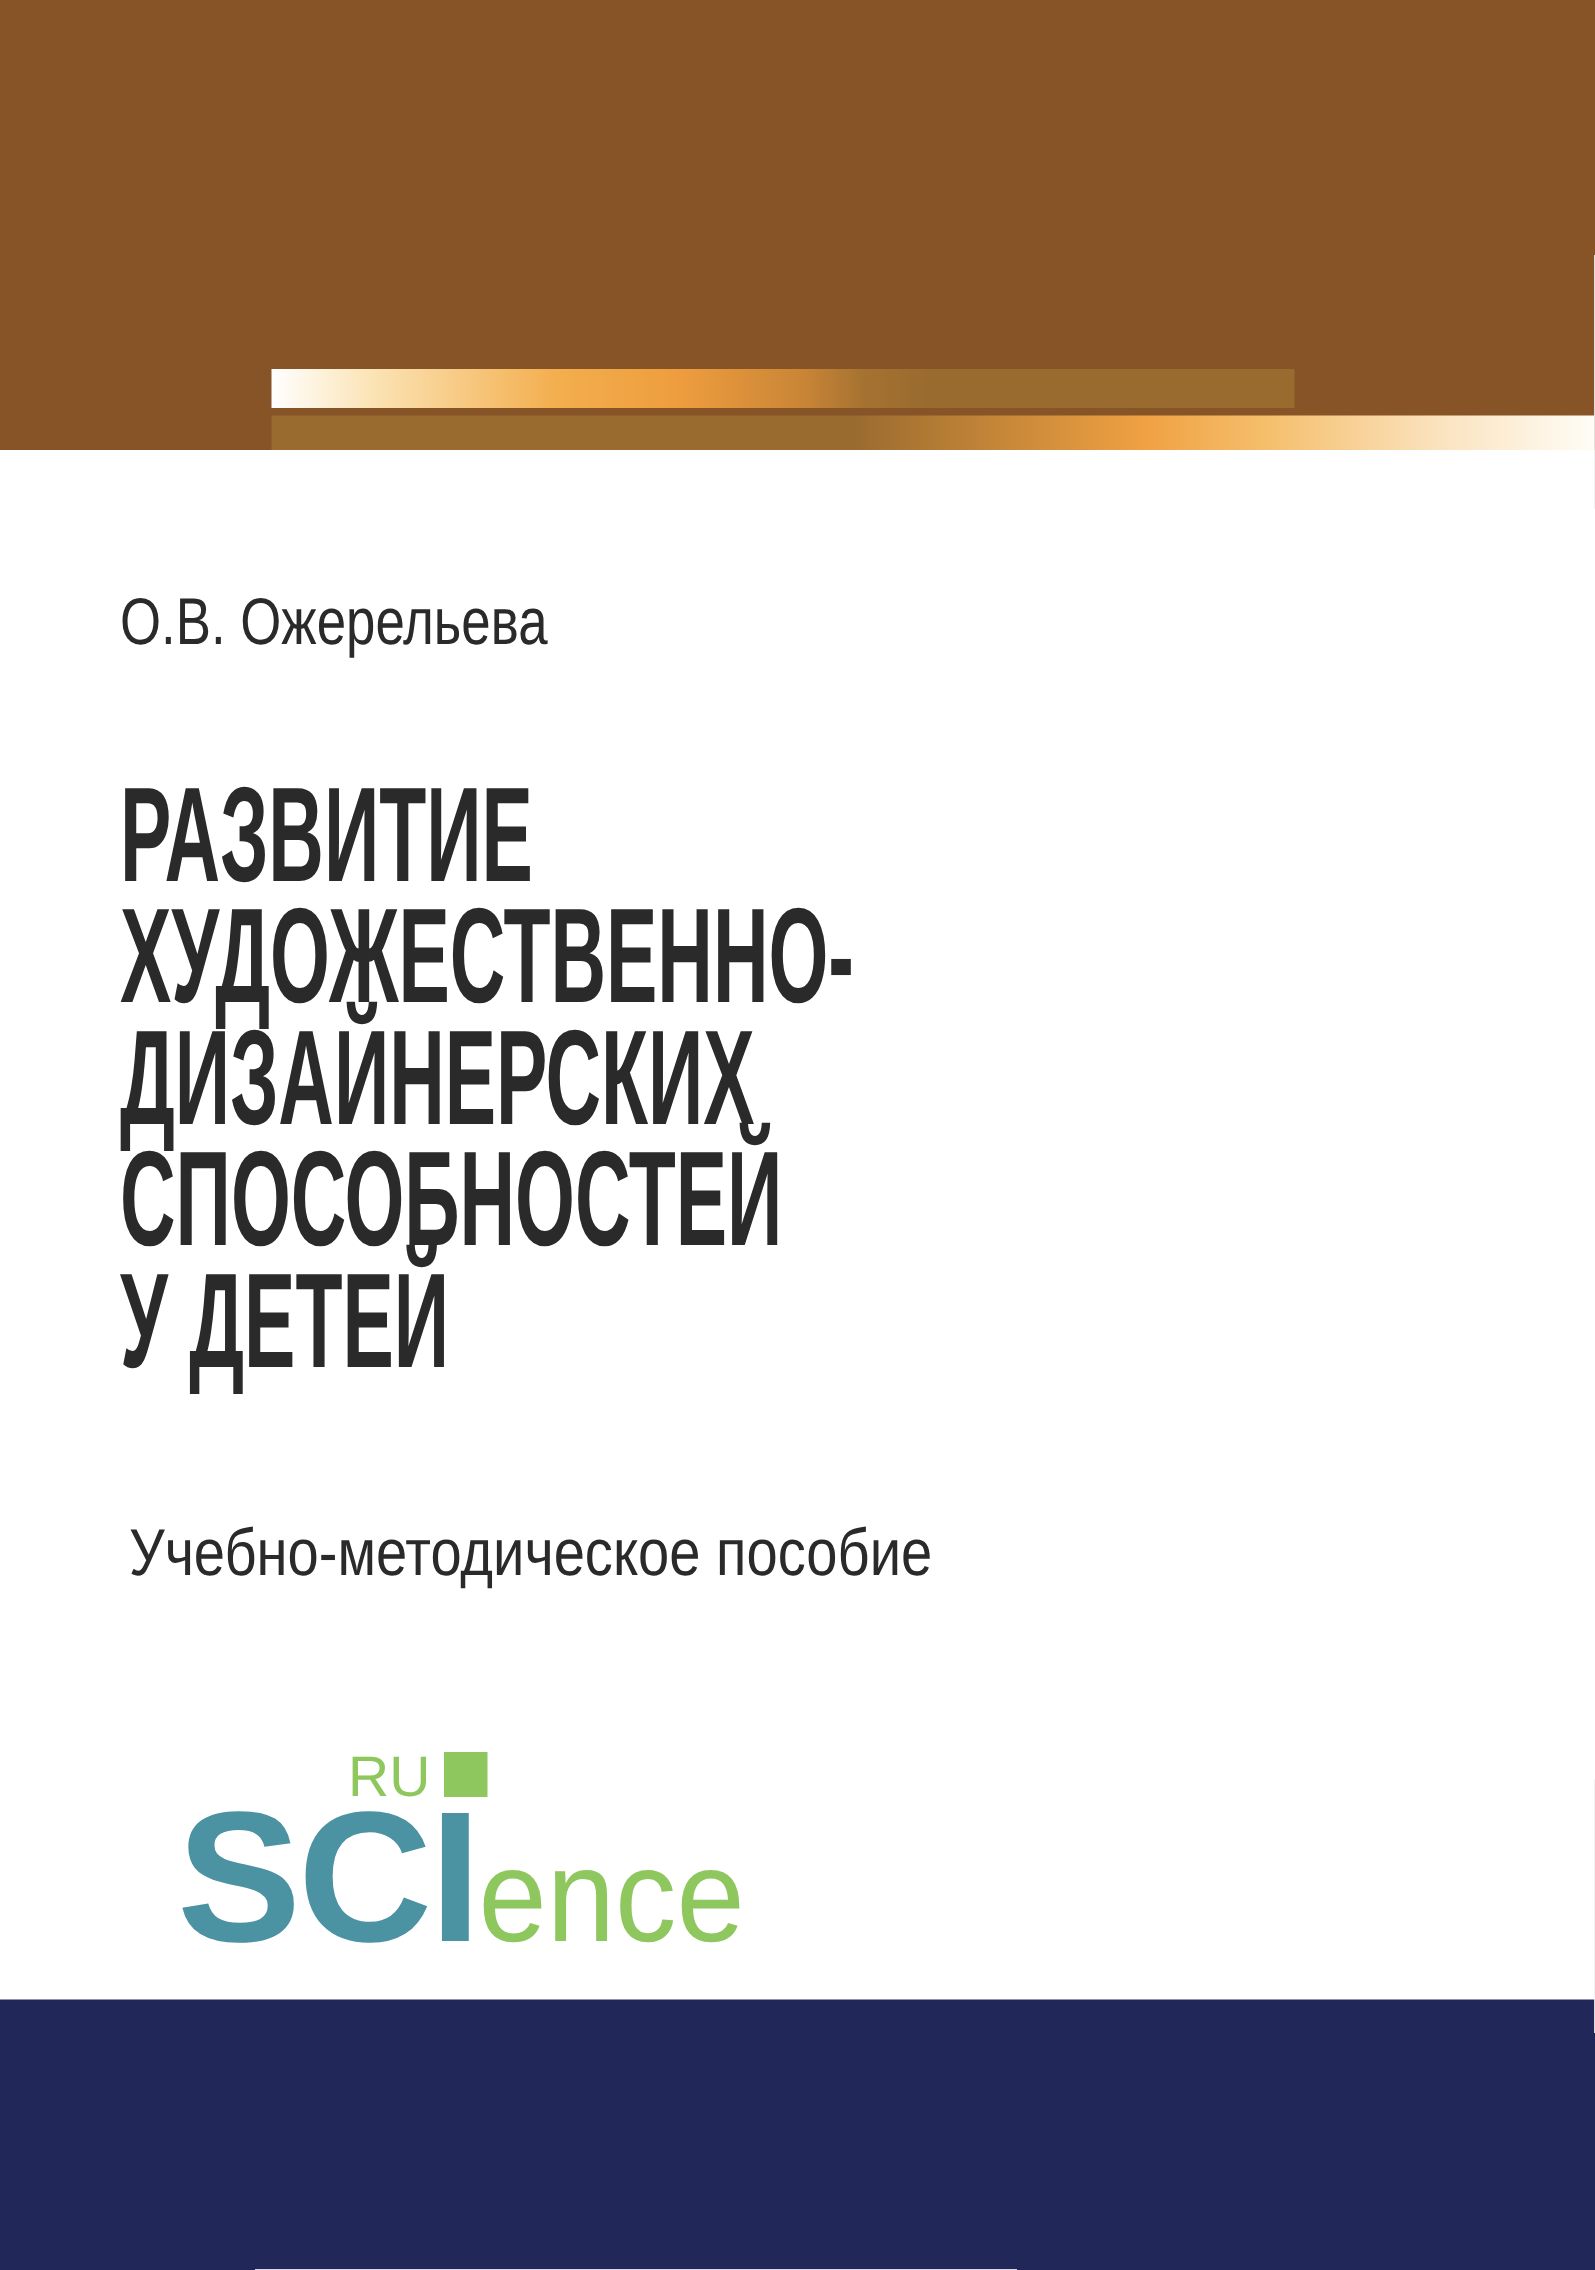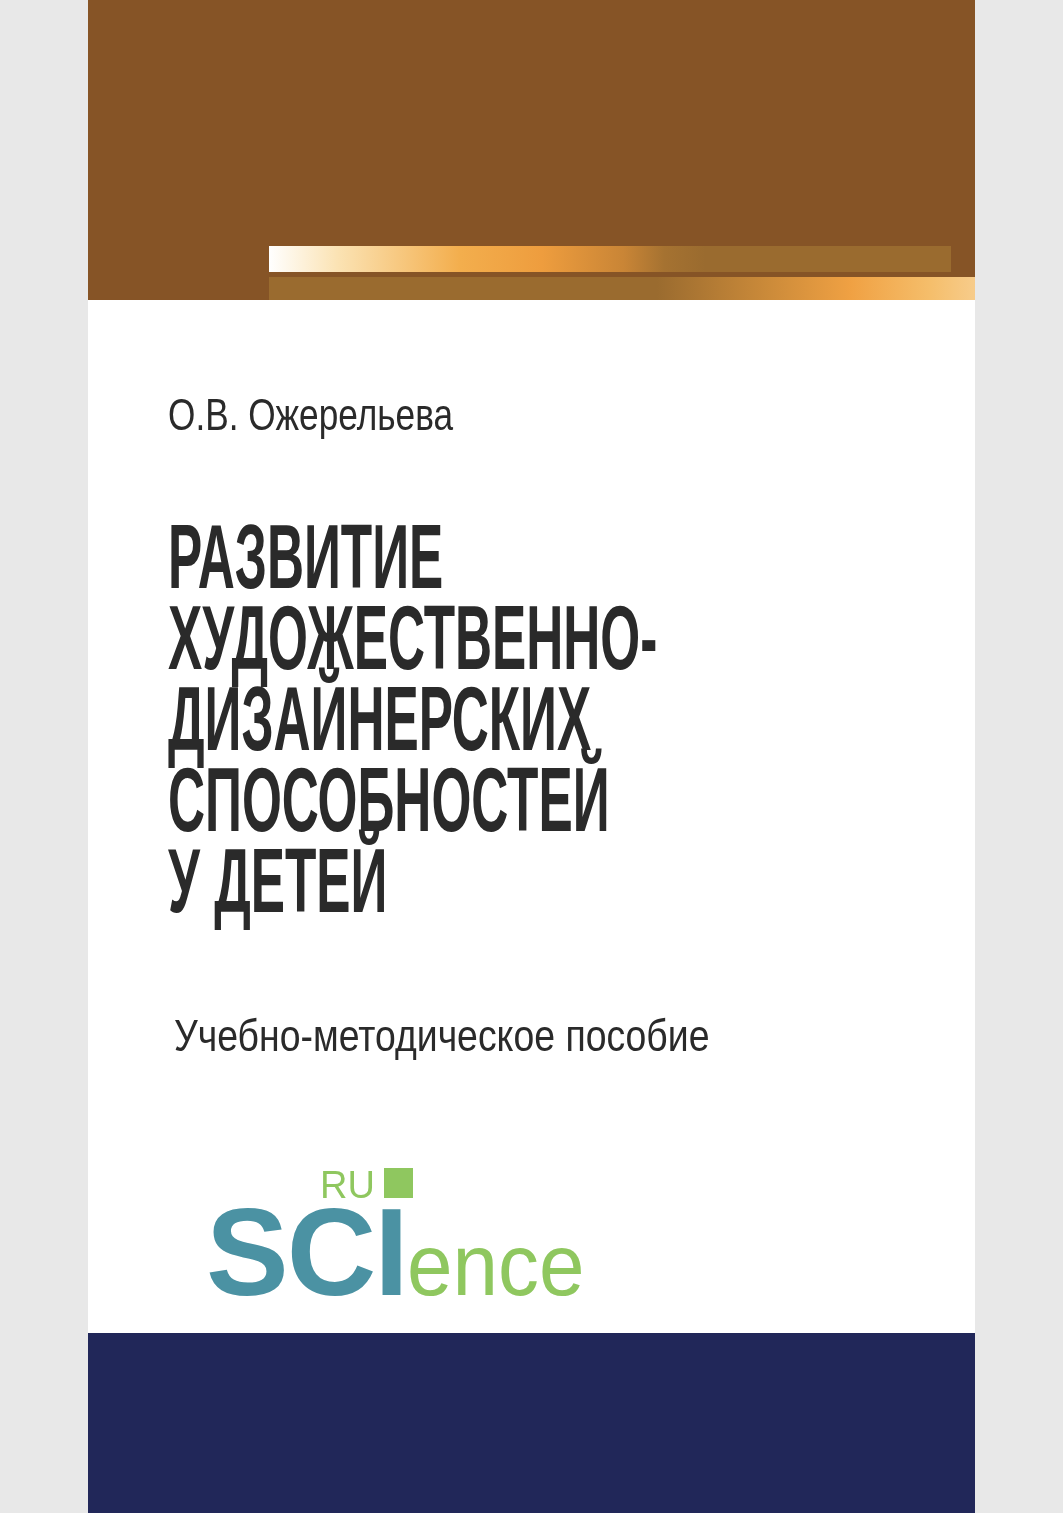--- a/index.html
+++ b/index.html
@@ -1,17 +1,17 @@
 <!DOCTYPE html>
 <html><head>
 <meta charset="utf-8">
 <style>
   html,body{margin:0;padding:0;background:#e8e8e8;}
   .cover{
-    position:relative;width:887px;height:1513px;margin:0 auto;
+    position:relative;width:1063px;height:1513px;margin:0 auto;
     background:#ffffff;overflow:hidden;
     font-family:"Liberation Sans",sans-serif;
   }
   
   .header-brown{
     position:absolute;left:0;top:0;width:1063px;height:300px;
     background:var(--header-brown,#865426);
   }
   .stripe-top{
     position:absolute;left:181px;top:246px;width:682px;height:26px;

